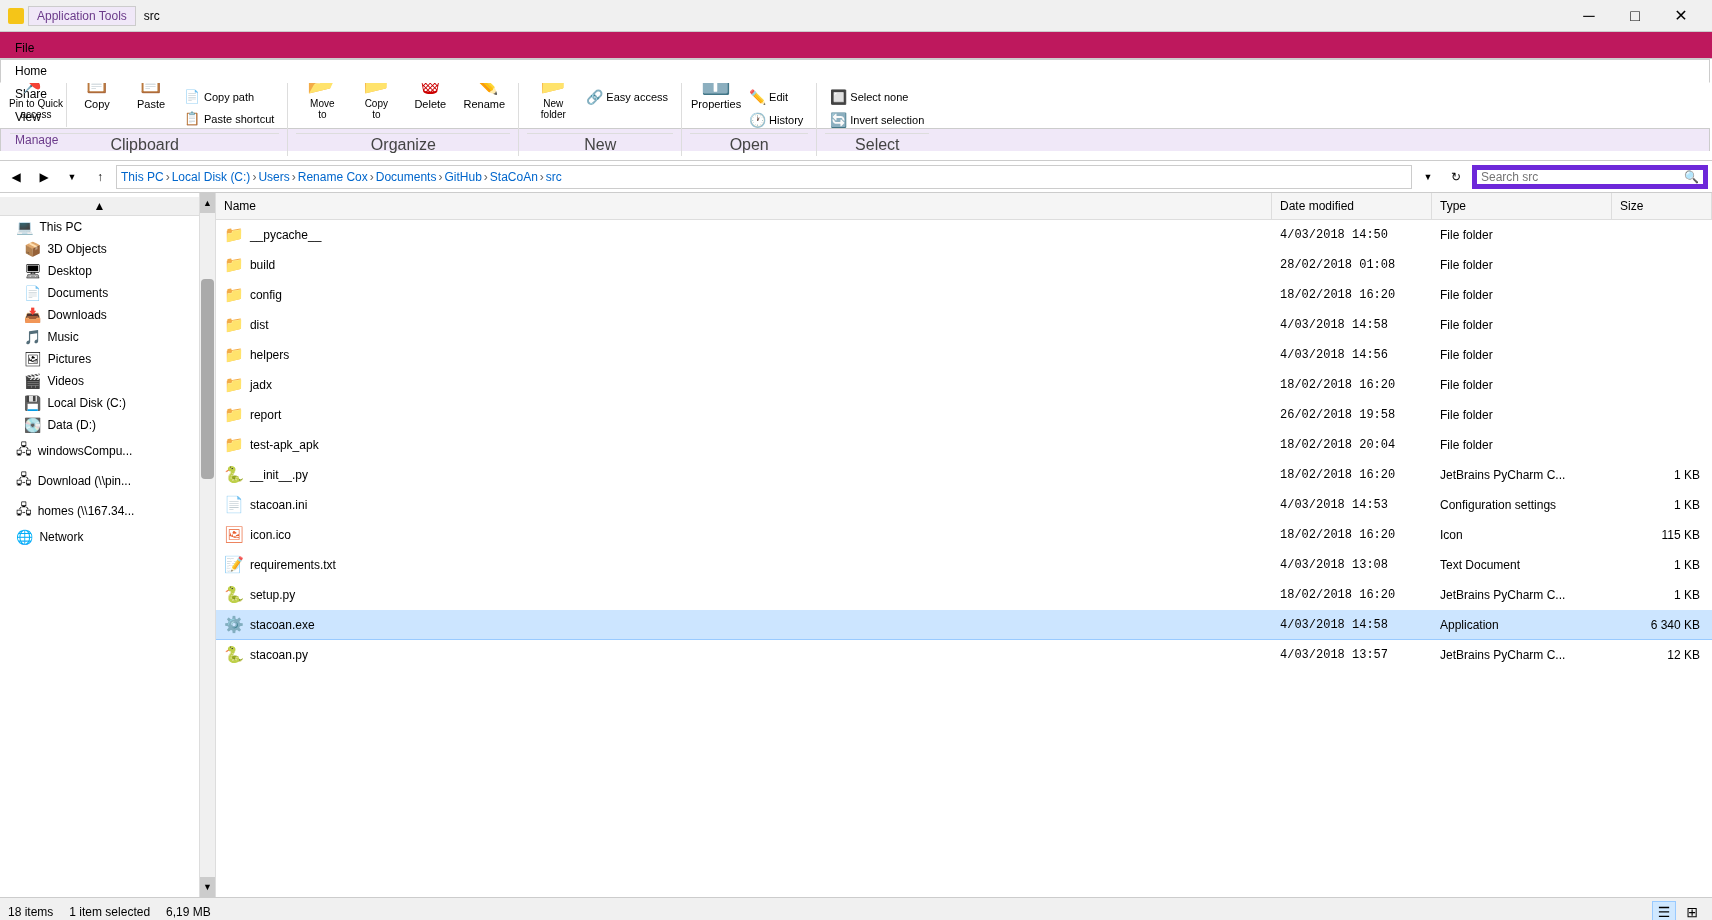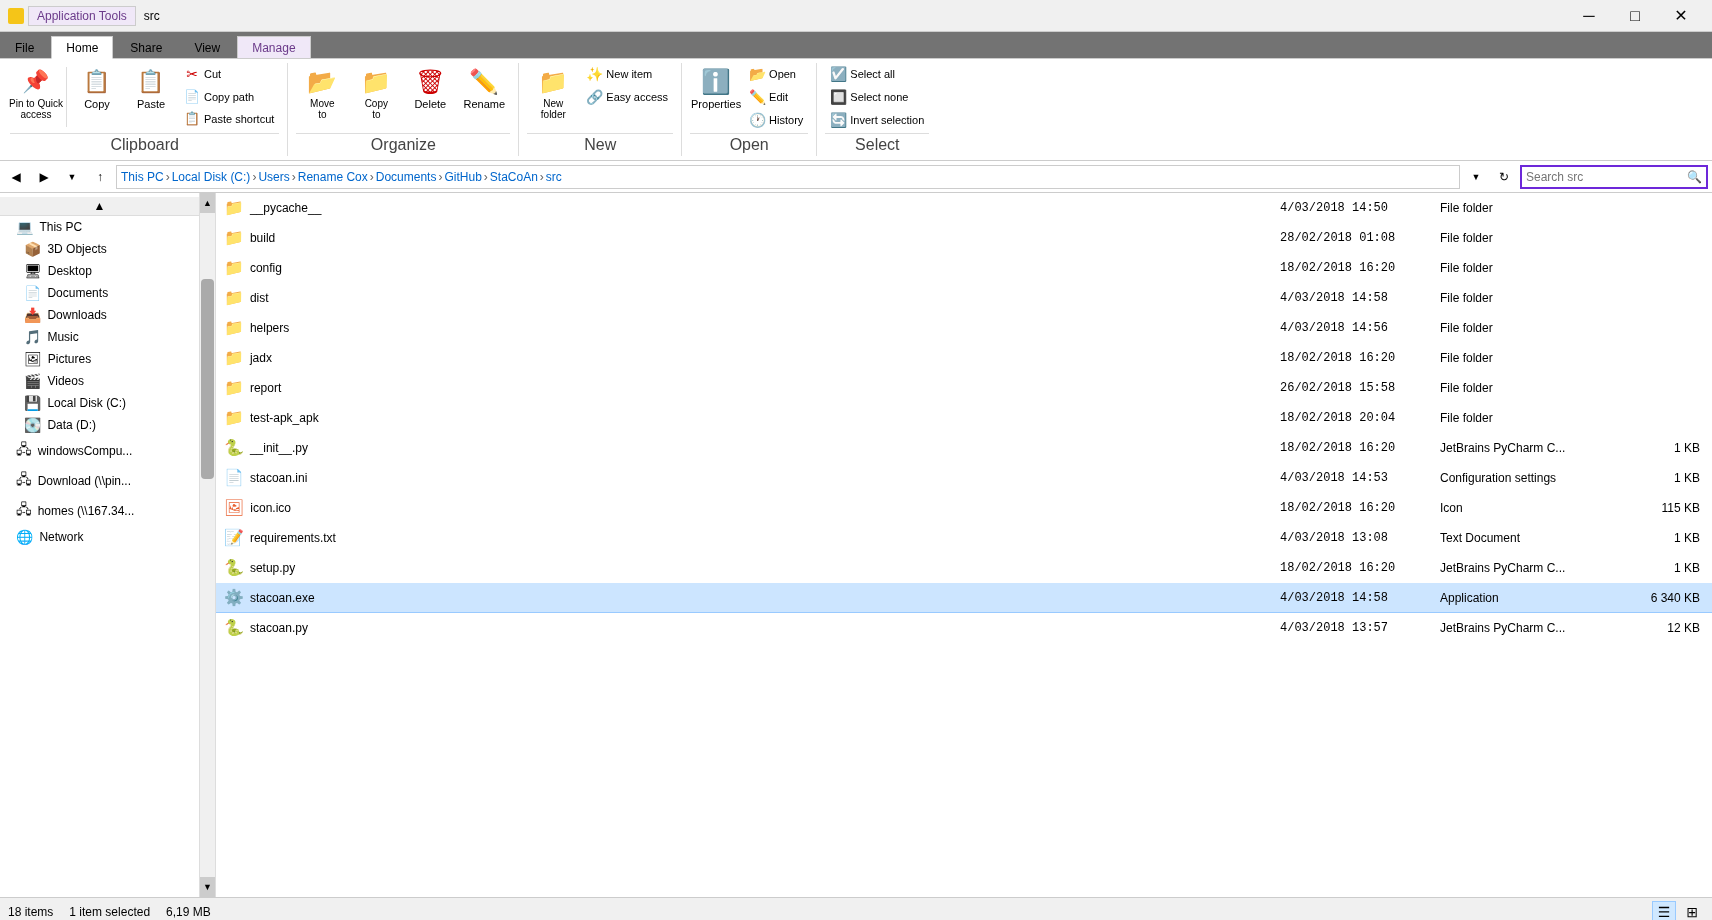--- a/index.html
+++ b/index.html
@@ -15,42 +15,42 @@
       border-bottom: 1px solid #ccc;
     }
     .title-bar-left { display: flex; align-items: center; gap: 0; font-size: 12px; }
     .title-bar-spacer { flex: 1; }
     .title-bar-controls { display: flex; gap: 0; }
     .title-bar-btn { width: 46px; height: 32px; border: none; background: transparent; cursor: pointer; font-size: 16px; display: flex; align-items: center; justify-content: center; }
     .win-icon { width: 16px; height: 16px; background: #f5c518; border-radius: 2px; margin-right: 4px; }
 
     
     .ribbon { background: #f5f5f5; border-bottom: 1px solid #ccc; }
-    .ribbon-tabs { display: flex; height: 26px; background: #737373; padding-top: 4px; }
+    .ribbon-tabs { display: flex; height: 26px; background: #be185d; padding-top: 4px; flex-direction: column; }
     .ribbon-tab { padding: 4px 14px; font-size: 12px; cursor: pointer; border: 1px solid transparent; border-bottom: none; margin-right: 2px; }
     .ribbon-tab.active { background: white; border-color: #ccc; border-bottom: 1px solid white; margin-bottom: -1px; z-index: 1; }
     .ribbon-tab.app-tools { color: #6b3a8a; background: #f0e8f8; border-color: #ccc; }
     .ribbon-content { background: white; border-top: 1px solid #ccc; display: flex; padding: 4px 2px; min-height: 92px; }
     .ribbon-group { display: flex; flex-direction: column; border-right: 1px solid #ddd; padding: 0 8px; min-width: 60px; }
     .ribbon-group-items { display: flex; flex: 1; align-items: flex-start; gap: 2px; }
     .ribbon-group-label { text-align: center; font-size: 16px; color: #444; padding: 2px 0; border-top: 1px solid #ddd; margin-top: 2px; }
     .ribbon-btn-large { display: flex; flex-direction: column; align-items: center; width: 52px; padding: 2px; cursor: pointer; border: 1px solid transparent; border-radius: 2px; }
     .ribbon-btn-large .icon { width: 32px; height: 32px; display: flex; align-items: center; justify-content: center; font-size: 22px; }
     .ribbon-btn-large .label { font-size: 11px; text-align: center; }
     .ribbon-btn-small { display: flex; align-items: center; gap: 4px; padding: 2px 4px; cursor: pointer; border: 1px solid transparent; border-radius: 2px; white-space: nowrap; font-size: 11px; }
     .ribbon-btn-small .icon { font-size: 14px; width: 16px; text-align: center; }
     .ribbon-col { display: flex; flex-direction: column; gap: 1px; justify-content: center; }
 
     
     .address-bar { background: white; border-bottom: 1px solid #ccc; height: 32px; display: flex; align-items: center; padding: 0 4px; gap: 4px; }
     .nav-btn { width: 24px; height: 24px; border: 1px solid transparent; border-radius: 2px; cursor: pointer; display: flex; align-items: center; justify-content: center; font-size: 12px; background: transparent; }
     .breadcrumb { flex: 1; display: flex; align-items: center; height: 24px; border: 1px solid #ccc; padding: 0 4px; background: white; font-size: 12px; }
     .breadcrumb span { color: #0066cc; cursor: pointer; }
     .breadcrumb .sep { color: #666; margin: 0 2px; }
-    .search-box { display: flex; align-items: center; border: 2px solid #6d28d9; height: 24px; padding: 0 4px; width: 188px; background: white; }
+    .search-box { display: flex; align-items: center; border: 5px solid #6d28d9; height: 24px; padding: 0 4px; width: 236px; background: white; }
     .search-box input { border: none; outline: none; font-size: 12px; flex: 1; }
     .search-icon { color: #666; font-size: 12px; }
 
     
     .main-layout { display: flex; height: calc(920px - 32px - 120px - 32px - 32px); }
 
     
     .sidebar { width: 200px; border-right: 1px solid #ddd; overflow-y: auto; background: white; padding: 4px 0; }
     .sidebar-item { display: flex; align-items: center; gap: 6px; padding: 3px 8px 3px 16px; cursor: pointer; font-size: 12px; white-space: nowrap; overflow: hidden; }
     .sidebar-item .icon { font-size: 14px; flex-shrink: 0; }
@@ -349,20 +349,26 @@
 
   <div style="width:16px; background:#f0f0f0; border-right:1px solid #ddd; display:flex; flex-direction:column;">
     <div style="height:20px; background:#ccc; display:flex; align-items:center; justify-content:center; cursor:pointer; font-size:9px;">▲</div>
     <div style="flex:1; position:relative;">
       <div style="position:absolute; top:10%; left:1px; right:1px; height:30%; background:#aaa; border-radius:4px;"></div>
     </div>
     <div style="height:20px; background:#ccc; display:flex; align-items:center; justify-content:center; cursor:pointer; font-size:9px;">▼</div>
   </div>
 
   <div class="file-list">
+    <div class="file-list-header">
+      <div class="col-header col-name">Name</div>
+      <div class="col-header col-date">Date modified</div>
+      <div class="col-header col-type">Type</div>
+      <div class="col-header col-size">Size</div>
+    </div>
     <div class="file-list-body" id="file-list-body">
     <div class="file-row">
     <div class="file-cell file-name">
       <span style="font-size:16px; color:#f5c518;">📁</span>
       <span>__pycache__</span>
     </div>
     <div class="file-cell col-date-val">4/03/2018 14:50</div>
     <div class="file-cell col-type-val">File folder</div>
     <div class="file-cell col-size-val"></div>
   </div>
@@ -409,21 +415,21 @@
     </div>
     <div class="file-cell col-date-val">18/02/2018 16:20</div>
     <div class="file-cell col-type-val">File folder</div>
     <div class="file-cell col-size-val"></div>
   </div>
         <div class="file-row">
     <div class="file-cell file-name">
       <span style="font-size:16px; color:#f5c518;">📁</span>
       <span>report</span>
     </div>
-    <div class="file-cell col-date-val">26/02/2018 15:58</div>
+    <div class="file-cell col-date-val">26/02/2018 19:58</div>
     <div class="file-cell col-type-val">File folder</div>
     <div class="file-cell col-size-val"></div>
   </div>
         <div class="file-row">
     <div class="file-cell file-name">
       <span style="font-size:16px; color:#f5c518;">📁</span>
       <span>test-apk_apk</span>
     </div>
     <div class="file-cell col-date-val">18/02/2018 20:04</div>
     <div class="file-cell col-type-val">File folder</div>

